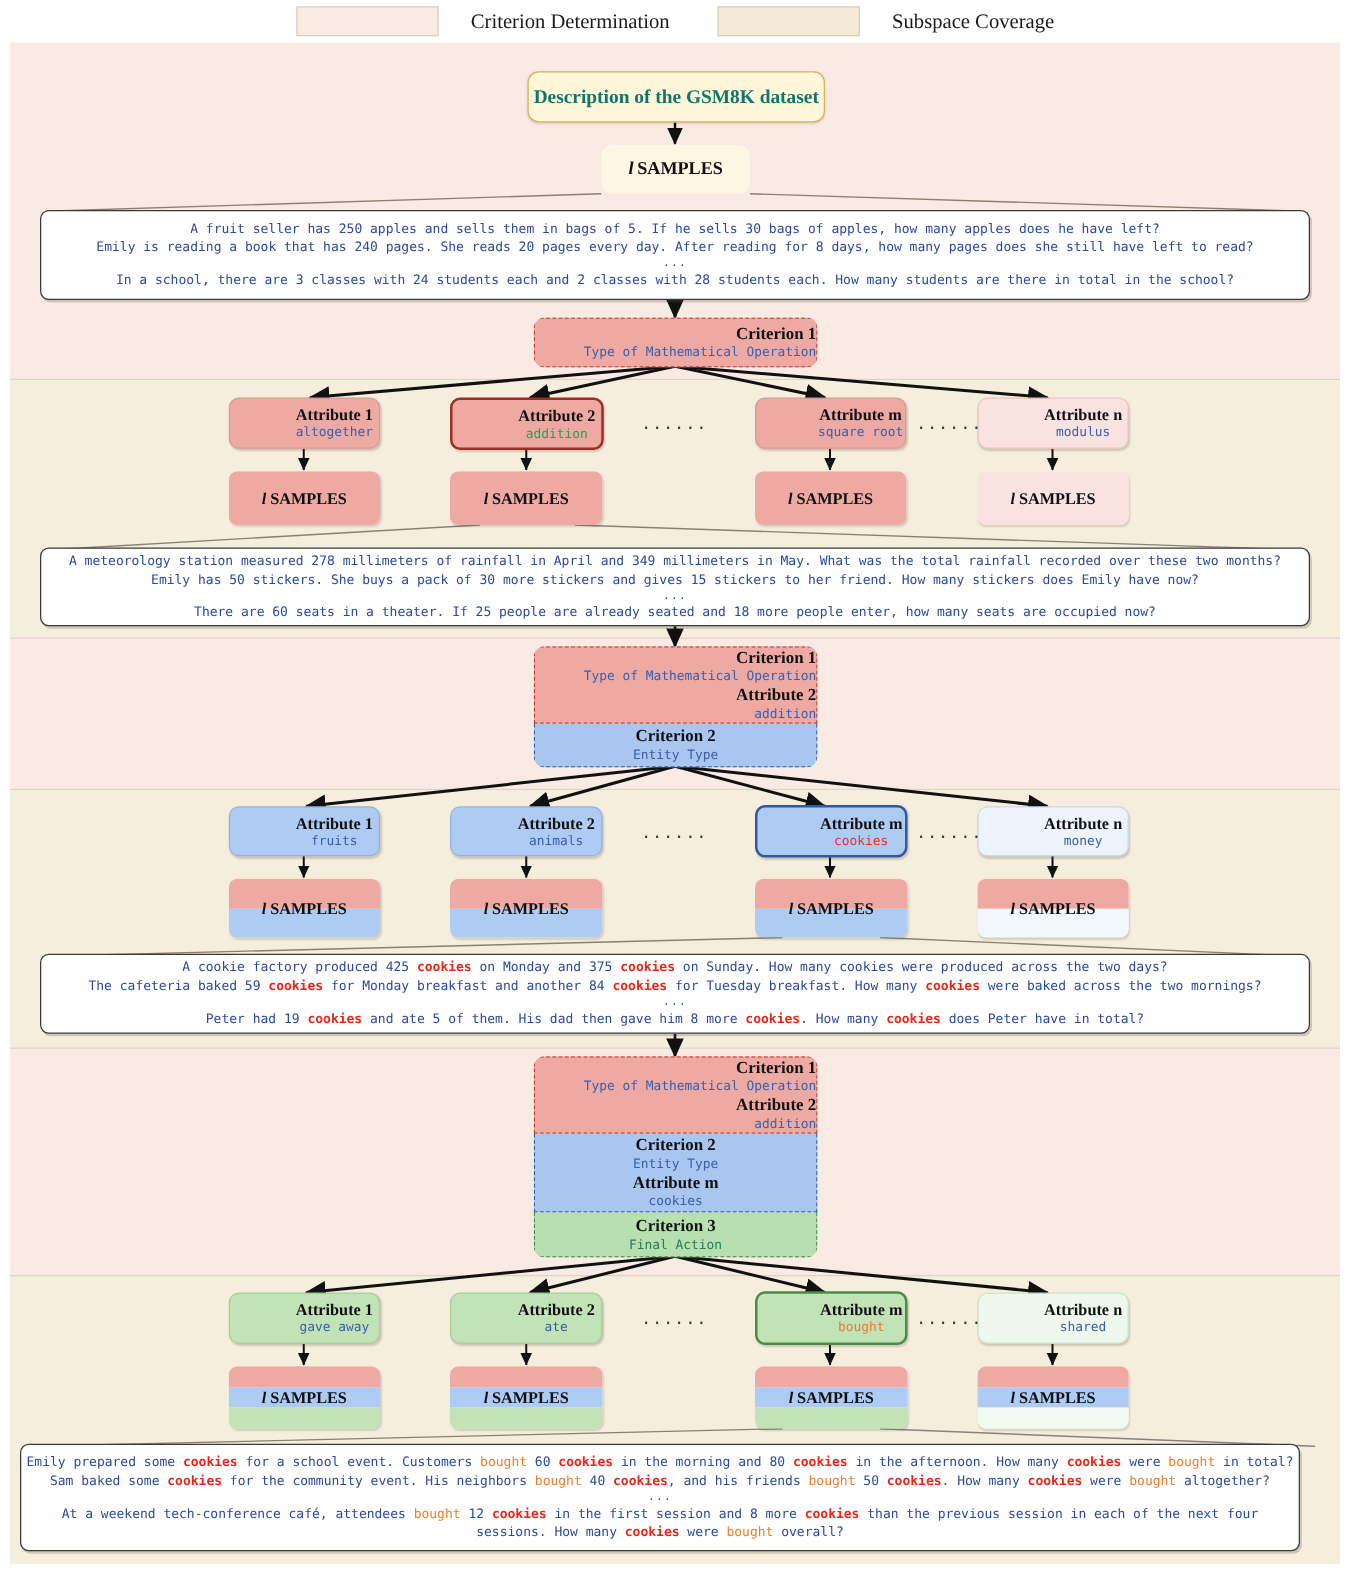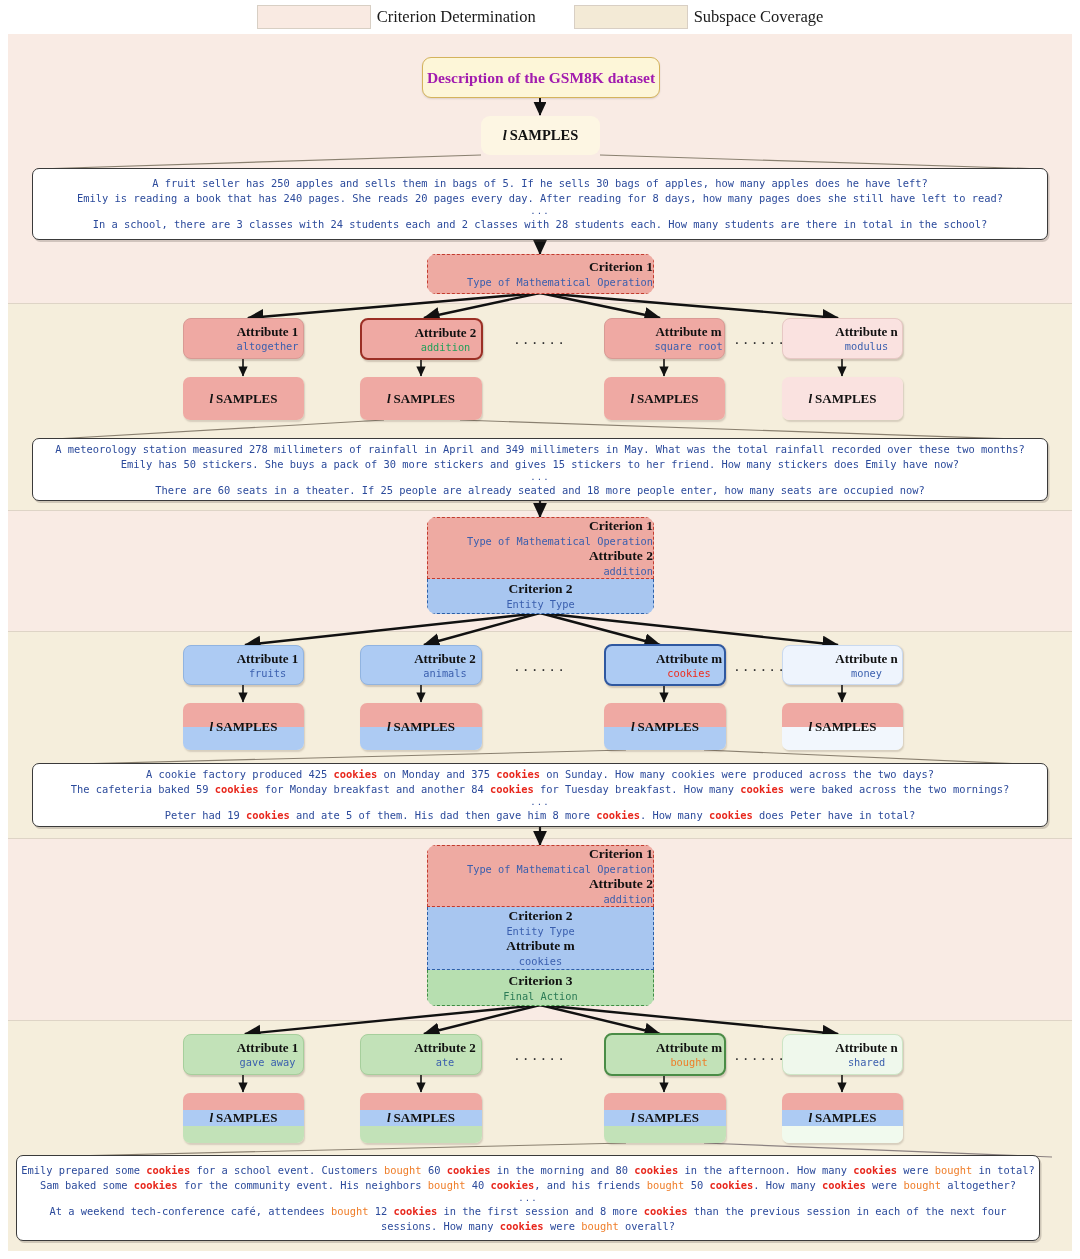--- a/index.html
+++ b/index.html
@@ -2,39 +2,39 @@
 <html><head>
 <meta charset="utf-8">
 <style>
   html,body{margin:0;padding:0;background:#ffffff;}
   body{width:1080px;height:1259px;font-family:"Liberation Serif",serif;}
   #root{position:relative;width:1080px;height:1259px;overflow:hidden;}
 
   
   .legend{position:absolute;left:0;top:0;width:1080px;height:34px;display:flex;
           align-items:center;justify-content:center;gap:38px;}
-  .legend-item{display:flex;align-items:center;gap:6px;}
+  .legend-item{display:flex;align-items:center;gap:26px;}
   .swatch{width:112px;height:22px;border:1px solid #d8cfc4;}
   .sw-crit{background:#f9eae2;}
   .sw-sub{background:#f3ead6;}
   .legend-label{font-size:16.5px;color:#1a1a1a;font-family:"Liberation Serif",serif;}
 
   
   .band{position:absolute;left:8px;width:1064px;}
   .band.crit{background:#f9ebe4;}
   .band.sub{background:#f5eedc;}
   .band-border{position:absolute;left:8px;width:1064px;height:1px;background:#ded4c6;}
 
   
   .abs{position:absolute;box-sizing:border-box;}
 
   
   .hdr-box{border:1.6px solid #d4b35c;background:#fdf6d8;border-radius:9px;
            display:flex;align-items:center;justify-content:center;
-           font-weight:bold;font-size:15.5px;color:#a21caf;
+           font-weight:bold;font-size:15.5px;color:#0f766e;
            box-shadow:0 1px 2px rgba(0,0,0,.12);}
 
   .samp-top{background:#fdf6e3;border-radius:9px;display:flex;align-items:center;
             justify-content:center;font-weight:bold;font-size:14.5px;color:#111;}
   .samp-top i{font-style:italic;font-family:"Liberation Serif",serif;padding-right:3px;}
 
   
   .txtbox{background:#ffffff;border:1.4px solid #3a3a3a;border-radius:7px;
           display:flex;flex-direction:column;align-items:center;justify-content:center;
           box-shadow:1.5px 2px 0 rgba(90,80,70,.25);}

